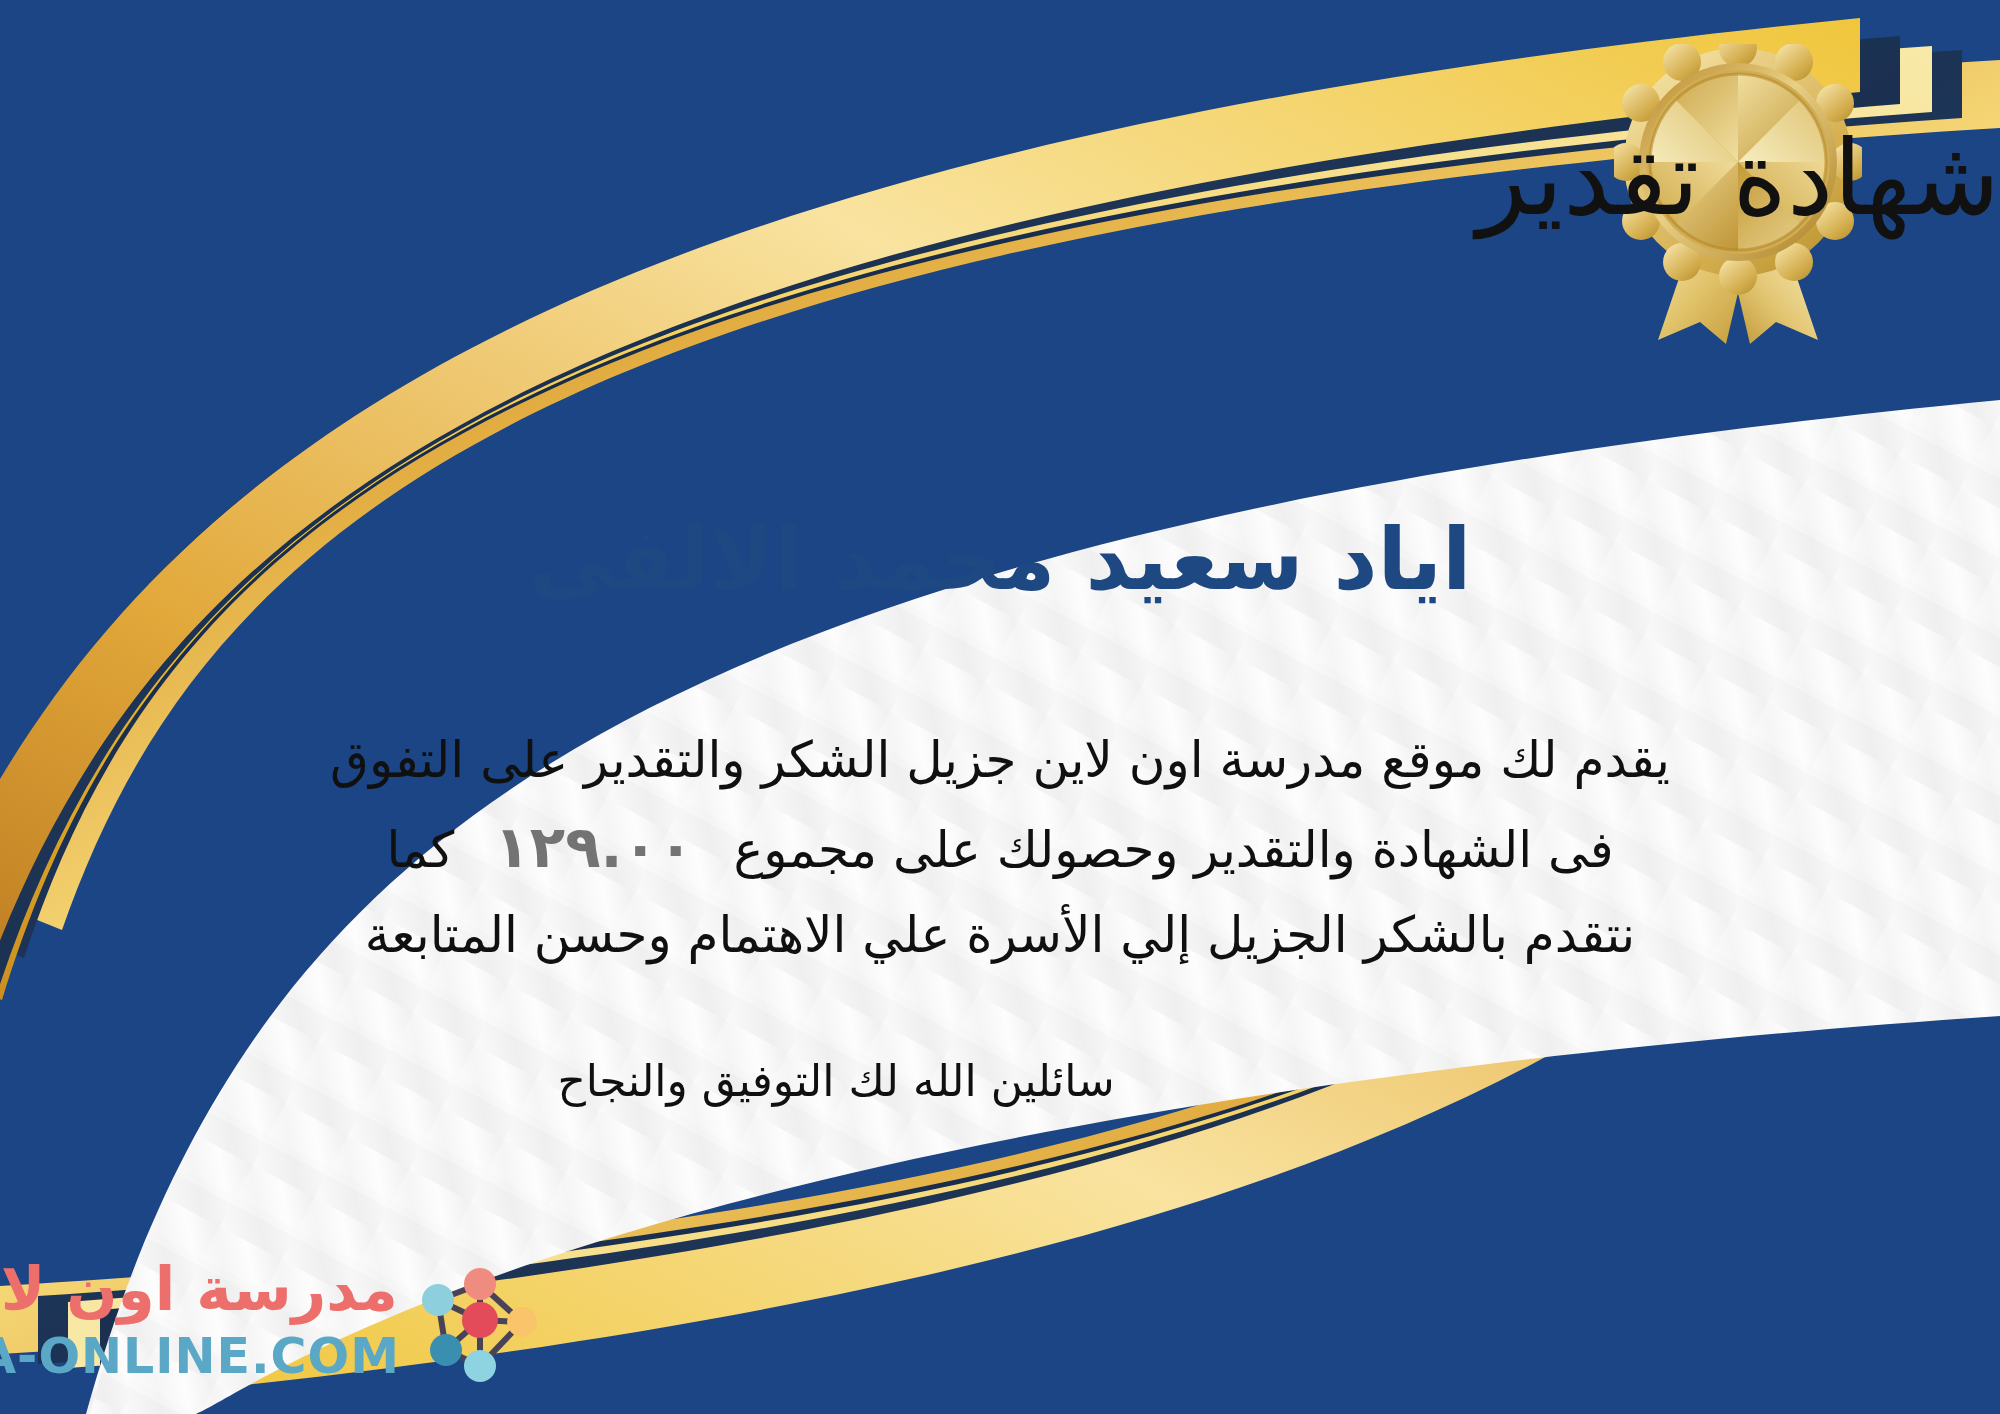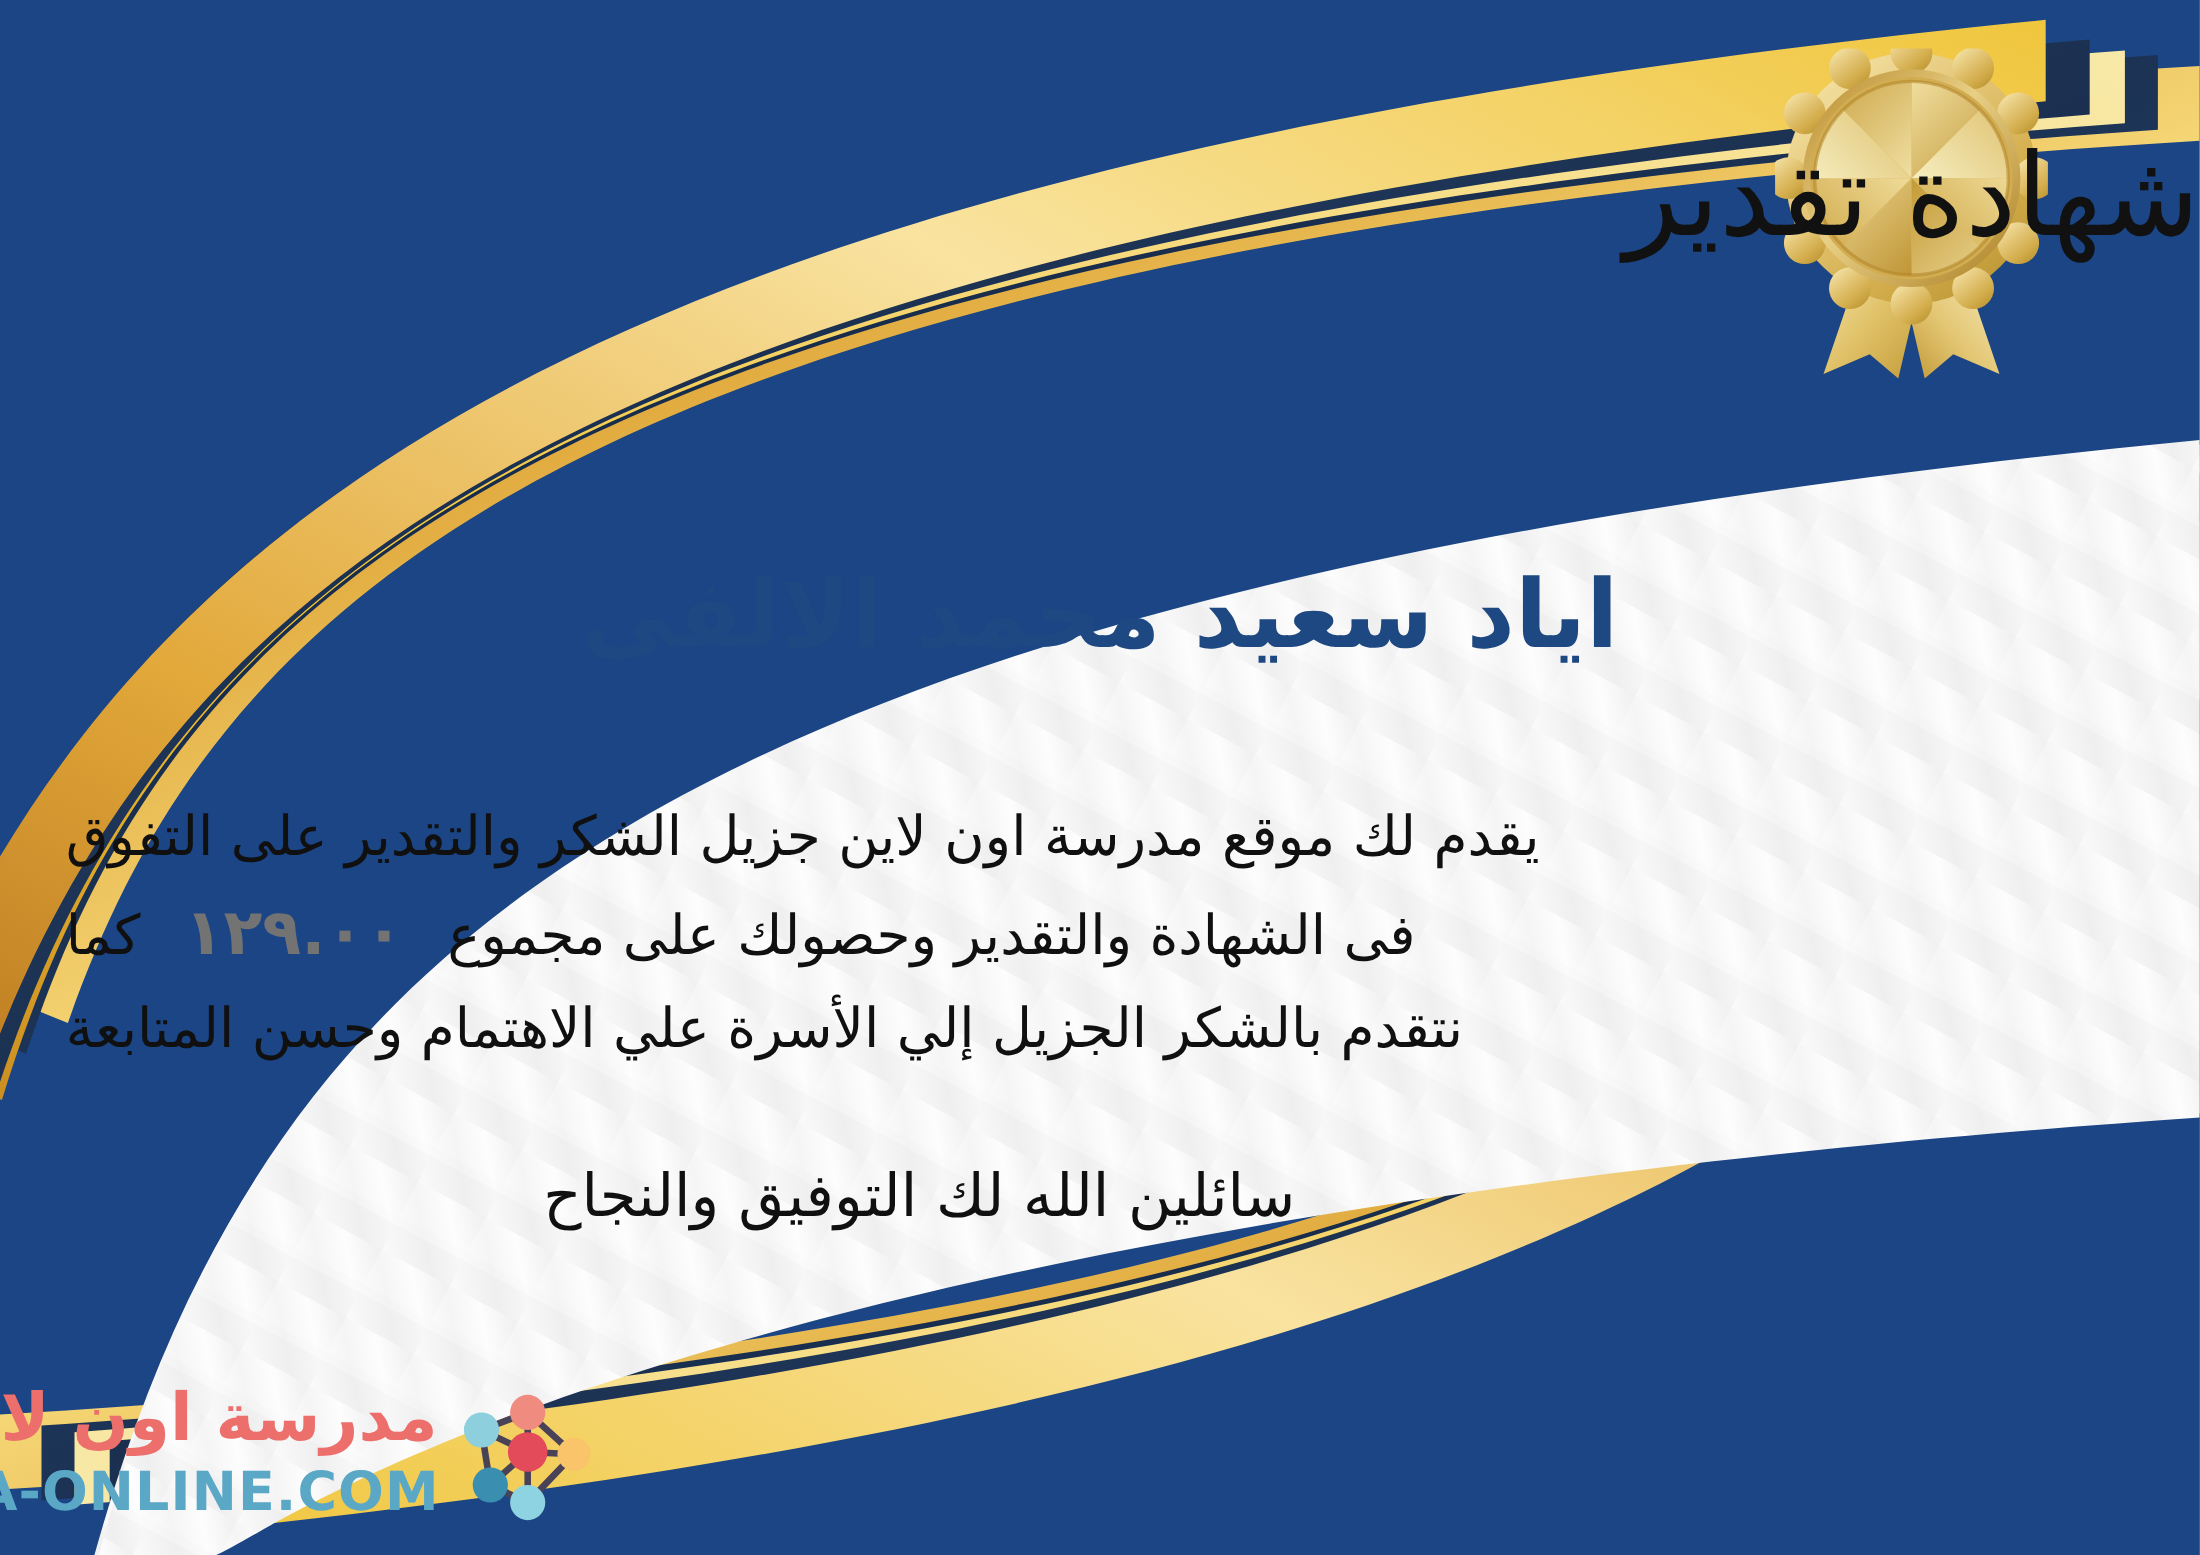--- a/index.html
+++ b/index.html
@@ -70,21 +70,21 @@
     direction: rtl;
     line-height: 1.15;
   }
   .body-block {
     position: absolute;
     z-index: 30;
     top: 720px;
     left: 60px;
     width: 1880px;
     direction: rtl;
-    text-align: left;
+    text-align: center;
     color: #101010;
     font-size: 50px;
     line-height: 1.62;
   }
   .body-line {
     display: block;
     white-space: nowrap;
   }
   .score {
     color: #737373;
@@ -95,21 +95,21 @@
   }
   .closing {
     position: absolute;
     z-index: 30;
     top: 1055px;
     left: 0;
     width: 1672px;
     text-align: center;
     direction: rtl;
     color: #101010;
-    font-size: 54px;
+    font-size: 44px;
   }
 
   
   .logo {
     position: absolute;
     z-index: 30;
     left: 18px;
     top: 1252px;
     width: 530px;
     height: 150px;

